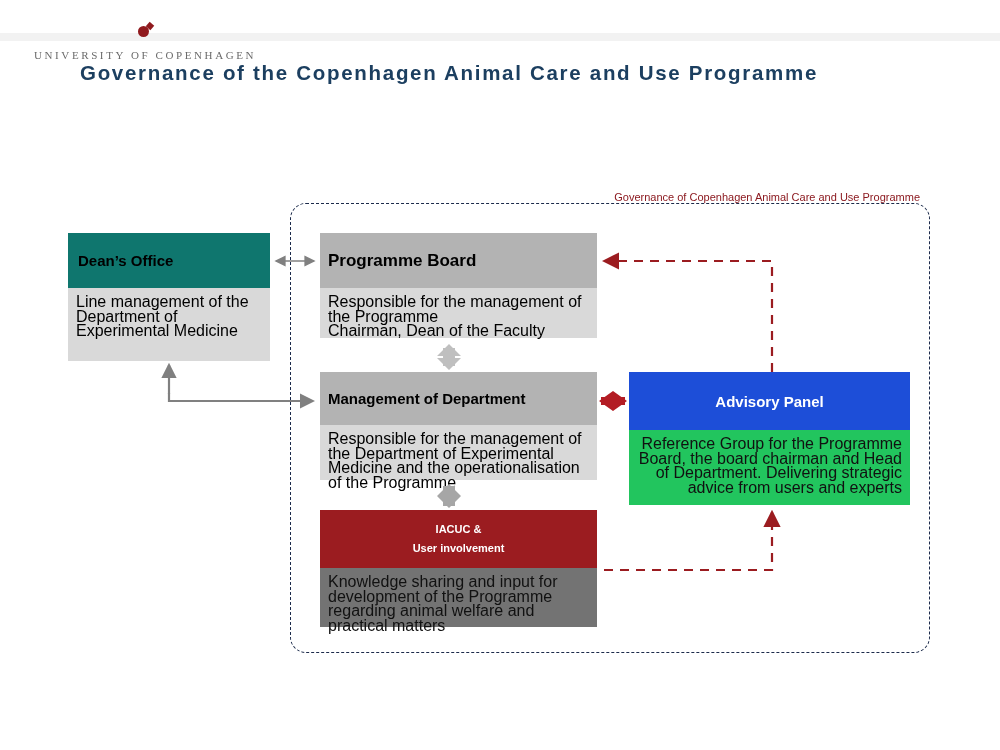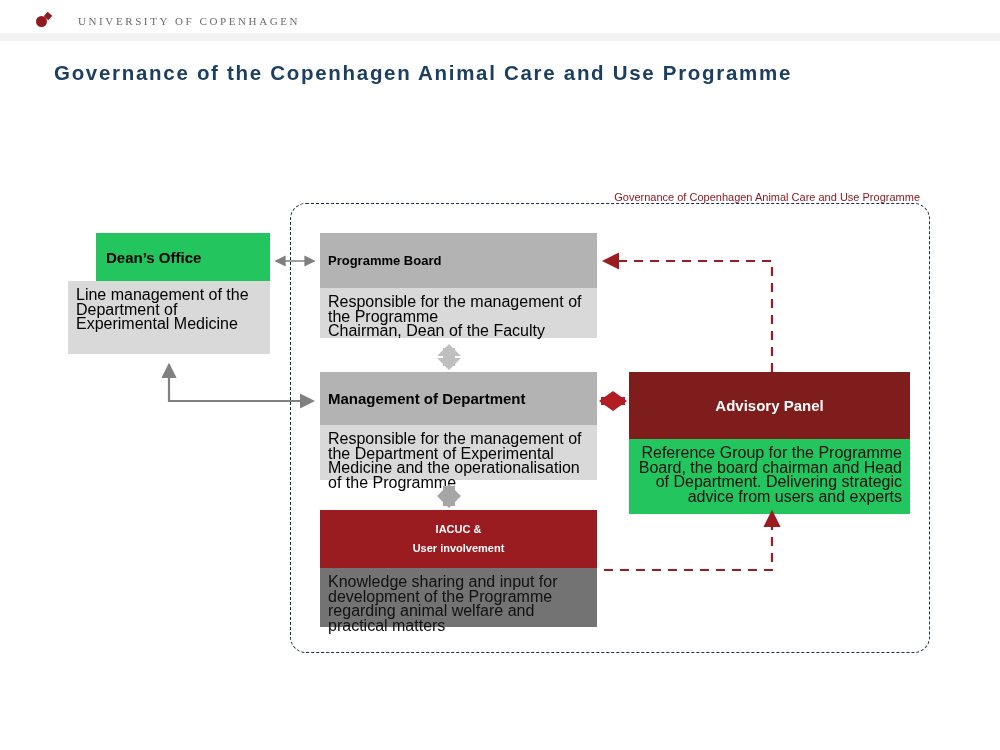--- a/index.html
+++ b/index.html
@@ -26,24 +26,25 @@
   }
   .header-strip {
     position: absolute;
     left: 0; top: 33px;
     width: 1000px;
     height: 8px;
     background: #f2f2f2;
   }
   .logo-wrap {
     position: absolute;
-    left: 34px; top: 12px;
+    left: 34px; top: 22px;
     display: flex;
     align-items: center;
-    gap: 26px;
+    gap: 9px;
+    flex-direction: column;
   }
   .logo-mark {
     position: relative;
     width: 18px;
     height: 18px;
   }
   .logo-mark .seal {
     position: absolute;
     left: 2px; top: 4px;
     width: 11px; height: 11px;
@@ -60,21 +61,21 @@
   .logo-text {
     font-size: 11px;
     letter-spacing: 2.6px;
     color: #6b6b6b;
     font-family: "Liberation Serif", serif;
   }
 
   
   .page-title {
     position: absolute;
-    left: 54px; top: 58px;
+    left: 80px; top: 58px;
     width: 760px;
     font-size: 20.5px;
     font-weight: bold;
     letter-spacing: 1.7px;
     line-height: 29px;
     color: #1c3f60;
   }
 
   
   .dashed-container {
@@ -107,40 +108,39 @@
   .box .box-body {
     box-sizing: border-box;
     font-size: 16px;
     line-height: 14.5px;
     padding: 7px 8px 12px 8px;
   }
 
   
   #deans-office { left: 68px; top: 233px; width: 202px; height: 128px; }
   #deans-office .box-title {
-    height: 48px;
-    background: #22c55e;
+    height: 55px;
+    background: #0f766e;
     color: #000;
     font-size: 15px;
     padding-left: 10px;
-    margin-left: 28px;
   }
   #deans-office .box-body {
     height: 73px;
     background: #d9d9d9;
     color: #000;
   }
 
   
   #programme-board { left: 320px; top: 233px; width: 277px; height: 105px; }
   #programme-board .box-title {
     height: 55px;
     background: #b3b3b3;
     color: #000;
-    font-size: 13px;
+    font-size: 17px;
     padding-left: 8px;
   }
   #programme-board .box-body {
     height: 50px;
     background: #d9d9d9;
     color: #000;
   }
 
   
   #mgmt-dept { left: 320px; top: 372px; width: 277px; height: 108px; }
@@ -153,22 +153,22 @@
   }
   #mgmt-dept .box-body {
     height: 55px;
     background: #d9d9d9;
     color: #000;
   }
 
   
   #advisory-panel { left: 629px; top: 372px; width: 281px; height: 133px; }
   #advisory-panel .box-title {
-    height: 67px;
-    background: #7f1d1d;
+    height: 58px;
+    background: #1d4ed8;
     color: #ffffff;
     font-size: 15px;
     justify-content: center;
   }
   #advisory-panel .box-body {
     height: 75px;
     background: #22c55e;
     color: #111;
     text-align: right;
   }

